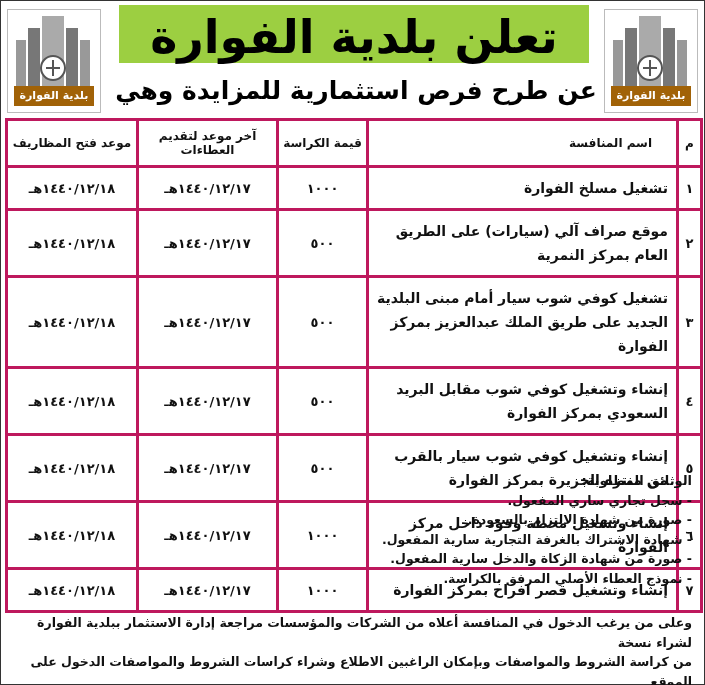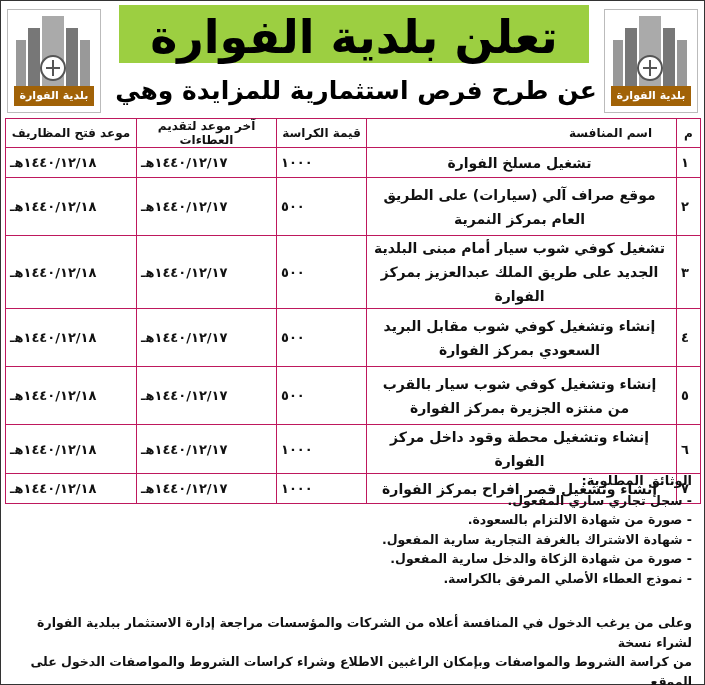--- a/index.html
+++ b/index.html
@@ -13,26 +13,26 @@
   .subtitle { position:absolute; top:70px; left:110px; width:490px; text-align:center; font-size:25px; font-weight:bold; color:#000; line-height:40px; }
 
   .logo { position:absolute; top:8px; width:92px; height:102px; border:1px solid #bbb; background:#fff; }
   .logo.right { right:6px; }
   .logo.left { left:6px; }
   .logo svg { display:block; }
   .logo .logo-label { position:absolute; bottom:6px; left:6px; right:6px; height:20px; background:#a16207; color:#fff; font-size:11px; font-weight:bold; text-align:center; line-height:20px; }
 
   
   table.comp { position:absolute; top:117px; left:4px; width:695px; border-collapse:collapse; table-layout:fixed; font-weight:bold; }
-  table.comp th, table.comp td { border:1px solid #be185d; padding:0 4px; vertical-align:middle; }
+  table.comp th, table.comp td { border:3px solid #be185d; padding:8px 4px; vertical-align:middle; }
   table.comp th { height:28px; font-size:12px; background:#fff; text-align:center; }
   table.comp th.name { text-align:right; padding-right:24px; }
   table.comp td { font-size:14px; }
-  table.comp td.num, table.comp td.price, table.comp td.date { text-align:left; font-size:13px; }
-  table.comp td.name { text-align:center; line-height:24px; padding-right:8px; }
+  table.comp td.num, table.comp td.price, table.comp td.date { text-align:center; font-size:13px; }
+  table.comp td.name { text-align:right; line-height:24px; padding-right:8px; }
   col.c-num { width:24px; }
   col.c-name { width:310px; }
   col.c-price { width:90px; }
   col.c-last { width:140px; }
   col.c-open { width:131px; }
 
   .docs { position:absolute; top:470px; right:12px; width:680px; font-weight:bold; font-size:12.5px; line-height:19.6px; text-align:right; }
   .docs .head { font-size:13px; }
   .closing { position:absolute; top:612px; right:12px; width:688px; font-weight:bold; font-size:12.5px; line-height:19.6px; text-align:right; }
 </style>

